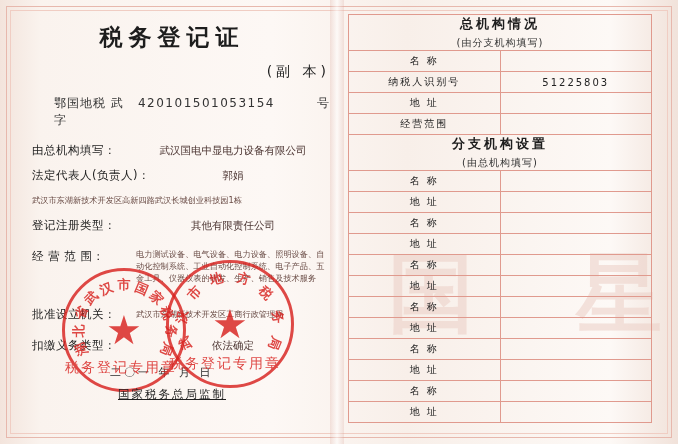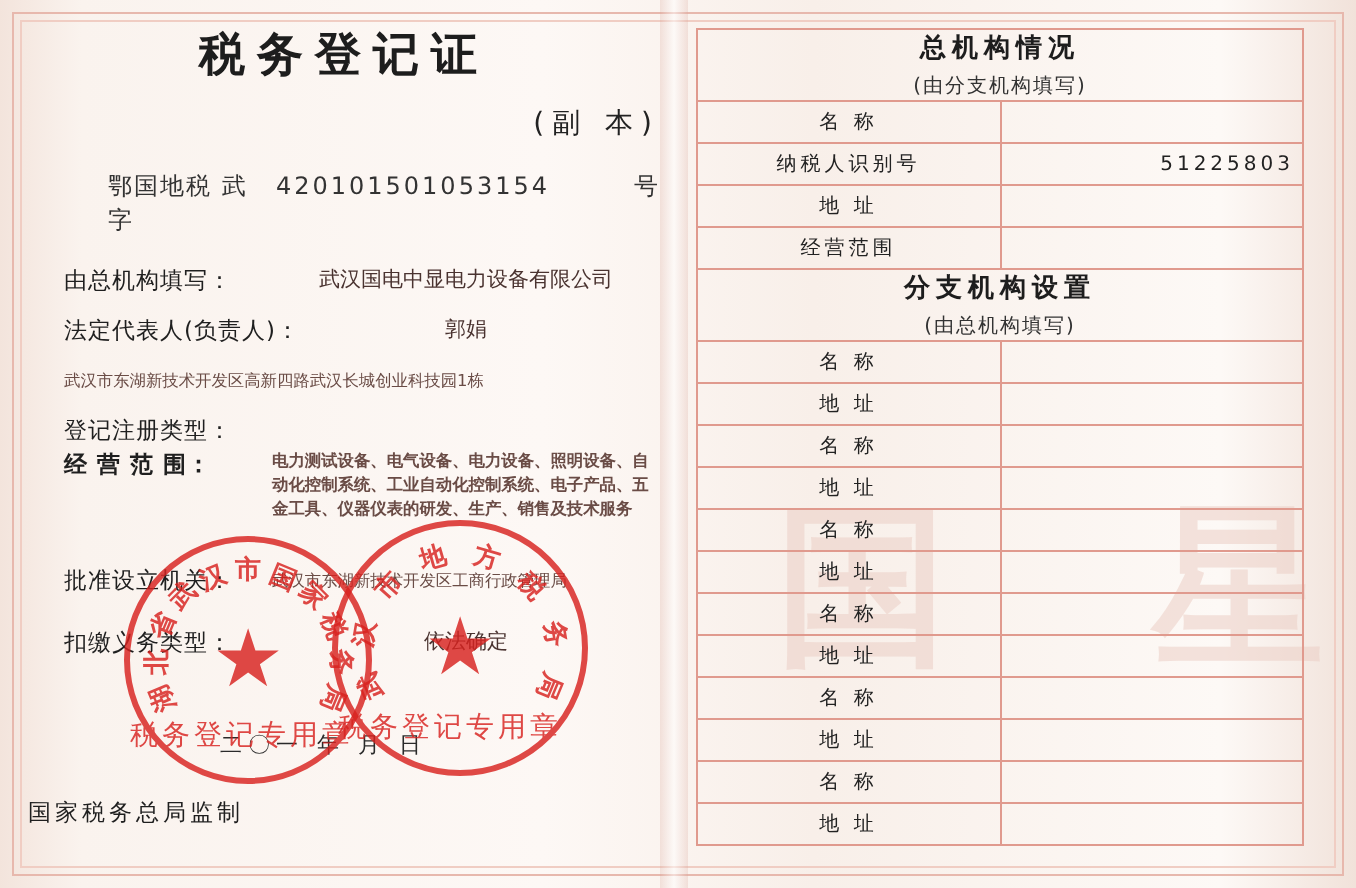--- a/index.html
+++ b/index.html
@@ -27,20 +27,21 @@
   
   .fold{
     position:absolute;top:0;bottom:0;left:330px;width:14px;
     background:linear-gradient(90deg,rgba(214,160,148,.25),rgba(255,255,255,.5),rgba(214,160,148,.25));
   }
   
   .left{position:absolute;left:14px;top:12px;width:316px;height:420px;}
   .title{
     text-align:center;font-size:23px;letter-spacing:6px;color:#1d1d1d;
     font-family:"DejaVu Sans","Liberation Sans",sans-serif;font-weight:700;
+    margin-top:10px;
   }
   .subtitle{
     text-align:right;font-size:14px;letter-spacing:4px;color:#222;margin-top:10px;font-weight:400;
   }
   .codeline{
     margin-top:14px;padding-left:40px;font-size:12px;color:#333;letter-spacing:1px;
     display:flex;align-items:baseline;gap:4px;
   }
   .codeline .num{letter-spacing:1.5px;font-size:12px;}
   .codeline .tail{margin-left:38px;}
@@ -54,22 +55,22 @@
   }
   .val{
     flex:1;font-size:10px;color:#5c3f3a;padding-bottom:1px;line-height:1.25;
   }
   .val.hand{font-size:10.5px;color:#4a3330;text-align:center;}
   .val.small{font-size:8.2px;color:#6a4c46;line-height:1.45;}
   .stamp-date{
     position:absolute;left:96px;bottom:52px;font-size:11px;color:#2a2a2a;letter-spacing:3px;
   }
   .bottom-note{
-    position:absolute;left:0;right:0;bottom:18px;
-    font-size:11.5px;color:#1f1f1f;letter-spacing:2px;
+    position:absolute;left:0;right:0;bottom:30px;text-align:center;
+    font-size:11.5px;color:#1f1f1f;letter-spacing:2px;text-decoration:underline;
   }
   
   .seal{
     position:absolute;border-radius:50%;border:3px solid #d8221f;
     color:#d8221f;opacity:.82;
   }
   .seal .star{
     position:absolute;left:50%;top:50%;transform:translate(-50%,-50%);
     font-size:40px;line-height:1;color:#d8221f;
   }
@@ -91,21 +92,21 @@
   
   .right{position:absolute;left:348px;top:14px;width:304px;height:416px;}
   table.grid{
     width:100%;border-collapse:collapse;table-layout:fixed;
   }
   table.grid td{
     border:1px solid #e09a8e;height:20px;font-size:10px;color:#222;
     padding:0 4px;letter-spacing:2px;
   }
   td.k{width:86px;text-align:center;color:#1f1f1f;}
-  td.v{text-align:right;color:#4a3330;font-size:11px;letter-spacing:1px;}
+  td.v{text-align:center;color:#4a3330;font-size:11px;letter-spacing:1px;}
   td.head{
     text-align:center;height:40px;border:1px solid #e09a8e;
   }
   .head-t{font-size:13px;letter-spacing:3px;font-weight:700;color:#1d1d1d;}
   .head-s{font-size:10px;letter-spacing:1px;color:#333;margin-top:3px;}
   .hand-blue{
     font-family:"DejaVu Sans","Liberation Sans",sans-serif;
     color:#3a4f8a;font-size:13px;letter-spacing:1px;
   }
 </style>
@@ -137,22 +138,23 @@
       </div>
       <div class="row">
         <div class="lbl">法定代表人(负责人)：</div>
         <div class="val hand">郭娟</div>
       </div>
       <div class="row">
         <div class="val small">武汉市东湖新技术开发区高新四路武汉长城创业科技园1栋</div>
       </div>
       <div class="row">
         <div class="lbl">登记注册类型：</div>
-      </div>
-      <div class="row" style="min-height:42px;align-items:flex-start;margin-top:2px;font-weight:bold;">
+        <div class="val hand">其他有限责任公司</div>
+      </div>
+      <div class="row" style="min-height:42px;align-items:flex-start;margin-top:16px;">
         <div class="lbl">经 营 范 围：</div>
         <div class="val small">电力测试设备、电气设备、电力设备、照明设备、自动化控制系统、工业自动化控制系统、电子产品、五金工具、仪器仪表的研发、生产、销售及技术服务</div>
       </div>
       <div class="row" style="margin-top:8px;">
         <div class="lbl">批准设立机关：</div>
         <div class="val small">武汉市东湖新技术开发区工商行政管理局</div>
       </div>
       <div class="row" style="margin-top:8px;">
         <div class="lbl">扣缴义务类型：</div>
         <div class="val hand">依法确定</div>

